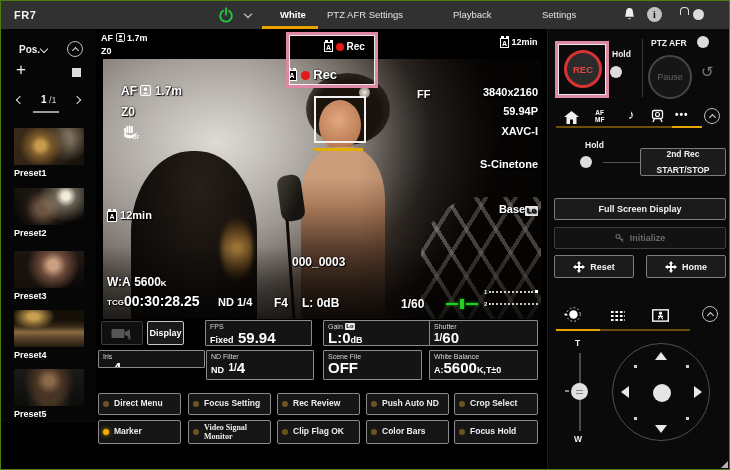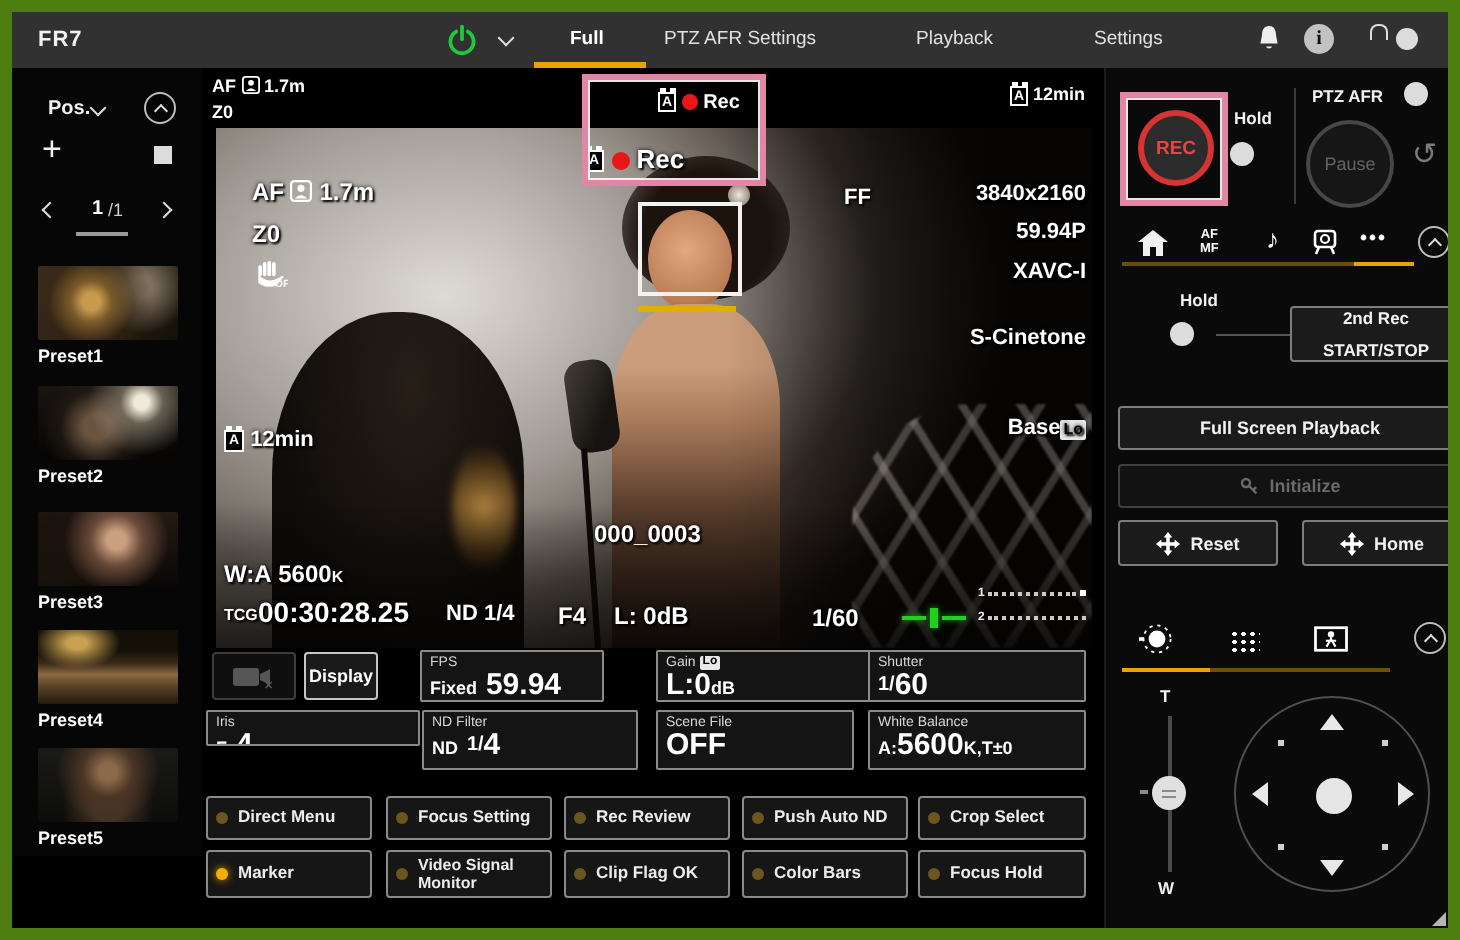--- a/index.html
+++ b/index.html
@@ -1,18 +1,18 @@
 <!DOCTYPE html>
 <html><head>
 <meta charset="utf-8">
 <style>
   html,body{margin:0;padding:0;background:#222;}
   *{box-sizing:border-box;}
   .app{position:relative;width:730px;height:470px;background:#000;overflow:hidden;
-       font-family:"Liberation Sans",sans-serif;border:6px solid #4d7c0f;color:#eee;
+       font-family:"Liberation Sans",sans-serif;border:1px solid #4d7c0f;color:#eee;
        -webkit-font-smoothing:antialiased;}
   .abs{position:absolute;}
 
   
   .topbar{position:absolute;left:0;top:0;width:730px;height:28px;background:#313131;}
   .brand{position:absolute;left:13px;top:8px;font-size:11px;font-weight:bold;color:#f2f2f2;letter-spacing:.5px;}
   .tab{position:absolute;top:8px;font-size:9.5px;color:#e2e2e2;cursor:default;}
   .tab.active{color:#fff;font-weight:bold;}
   .tab-underline{position:absolute;top:25px;height:3px;background:#e8a300;}
   .chev{display:inline-block;width:6px;height:6px;border-right:1.6px solid #ddd;border-bottom:1.6px solid #ddd;}
@@ -149,21 +149,21 @@
   <div class="topbar">
     <span class="brand">FR7</span>
     <span class="abs" style="left:217px;top:6px;">
       <svg width="16" height="16" viewBox="0 0 16 16">
         <path d="M5.1 3.8 A5.8 5.8 0 1 0 10.9 3.8" stroke="#1fc93c" stroke-width="1.9" fill="none" stroke-linecap="round"></path>
         <line x1="8" y1="1.3" x2="8" y2="7.6" stroke="#1fc93c" stroke-width="1.9" stroke-linecap="round"></line>
       </svg>
     </span>
     <span class="chev down abs" style="left:244px;top:10px;"></span>
 
-    <span class="tab active" style="left:279px;">Full</span>
+    <span class="tab active" style="left:279px;">White</span>
     <div class="tab-underline" style="left:261px;width:56px;"></div>
     <span class="tab" style="left:326px;">PTZ AFR Settings</span>
     <span class="tab" style="left:452px;">Playback</span>
     <span class="tab" style="left:541px;">Settings</span>
 
     <span class="abs" style="left:622px;top:6px;">
       <svg width="13" height="15" viewBox="0 0 13 15">
         <path d="M6.5 1 C4 1 3 3 3 5.5 L2.2 9.8 L10.8 9.8 L10 5.5 C10 3 9 1 6.5 1 Z M5 11.2 a1.6 1.6 0 0 0 3 0 Z" fill="#efefef"></path>
       </svg>
     </span>
@@ -316,21 +316,21 @@
 
   <div class="fx-btn" style="left:100px;top:320px;width:42px;height:24px;">
     <svg width="22" height="13" viewBox="0 0 22 13">
       <rect x="0.5" y="2" width="13" height="9" rx="1.2" fill="#565656"></rect>
       <path d="M14 5 L19 2.6 V10.4 L14 8 Z" fill="#565656"></path>
       <text x="16" y="12.6" font-size="5.5" fill="#565656" font-weight="bold">✕</text>
     </svg>
   </div>
   <div class="btn-plain" style="left:146px;top:320px;width:37px;height:24px;">Display</div>
 
-  <div class="tile" style="left:204px;top:319px;width:92px;height:26px;">
+  <div class="tile" style="left:204px;top:319px;width:107px;height:26px;">
     <div class="tlabel">FPS</div>
     <div class="tvalue"><span class="v-sm">Fixed</span> <span class="v-lg">59.94</span></div>
   </div>
   <div class="tile" style="left:322px;top:319px;width:123px;height:26px;">
     <div class="tlabel">
         <span>Gain</span>
         <span class="badge">Lo</span>
       </div>
     <div class="tvalue"><span class="v-lg">L:0</span><span class="v-sm">dB</span></div>
   </div>
@@ -375,21 +375,21 @@
       <span class="adot on"></span>
       <span class="albl">Marker</span>
     </div>
 
   <div class="abtn" style="left:453px;top:392px;width:84px;height:22px;">
       <span class="adot"></span>
       <span class="albl">Crop Select</span>
     </div>
   <div class="abtn" style="left:187px;top:419px;width:83px;height:24px;">
       <span class="adot"></span>
-      <span class="albl" style="font-size:8px;">Video Signal Monitor</span>
+      <span class="albl" style="font-size:8px;font-family:Liberation Serif, serif;">Video Signal Monitor</span>
     </div>
   <div class="abtn" style="left:276px;top:419px;width:83px;height:24px;">
       <span class="adot"></span>
       <span class="albl">Clip Flag OK</span>
     </div>
   <div class="abtn" style="left:365px;top:419px;width:83px;height:24px;">
       <span class="adot"></span>
       <span class="albl">Color Bars</span>
     </div>
   <div class="abtn" style="left:453px;top:419px;width:84px;height:24px;">
@@ -435,21 +435,21 @@
 
     
     <span class="rlabel abs" style="left:37px;top:111px;">Hold</span>
     <span class="switch sw-md abs" style="left:32px;top:127px;"><span class="knob"></span></span>
     <div class="abs" style="left:55px;top:133px;width:37px;height:1px;background:#555;"></div>
     <div class="rbtn" style="left:92px;top:119px;width:86px;height:28px;flex-direction:column;line-height:11px;font-size:8.5px;">
       <span>2nd Rec</span>
       <span>START/STOP</span>
     </div>
 
-    <div class="rbtn" style="left:6px;top:169px;width:172px;height:22px;">Full Screen Playback</div>
+    <div class="rbtn" style="left:6px;top:169px;width:172px;height:22px;">Full Screen Display</div>
     <div class="rbtn disabled" style="left:6px;top:198px;width:172px;height:22px;">
       <svg width="10" height="10" viewBox="0 0 10 10" stroke="#6a6a6a" fill="none">
         <circle cx="3" cy="3.5" r="2" stroke-width="1.2"></circle>
           <path d="M4.5 5 L8.2 8.7 M6.6 7 L8.1 5.6" stroke-width="1.2"></path>
       </svg>
       <span>Initialize</span>
     </div>
     <div class="rbtn" style="left:98px;top:226px;width:80px;height:23px;">
       <svg width="12" height="12" viewBox="0 0 12 12" fill="#fff">
         <path d="M6 0 L8.2 2.7 H3.8 Z M6 12 L3.8 9.3 H8.2 Z M0 6 L2.7 3.8 V8.2 Z M12 6 L9.3 8.2 V3.8 Z M5.1 2.6 H6.9 V5.1 H9.4 V6.9 H6.9 V9.4 H5.1 V6.9 H2.6 V5.1 H5.1 Z"></path>

